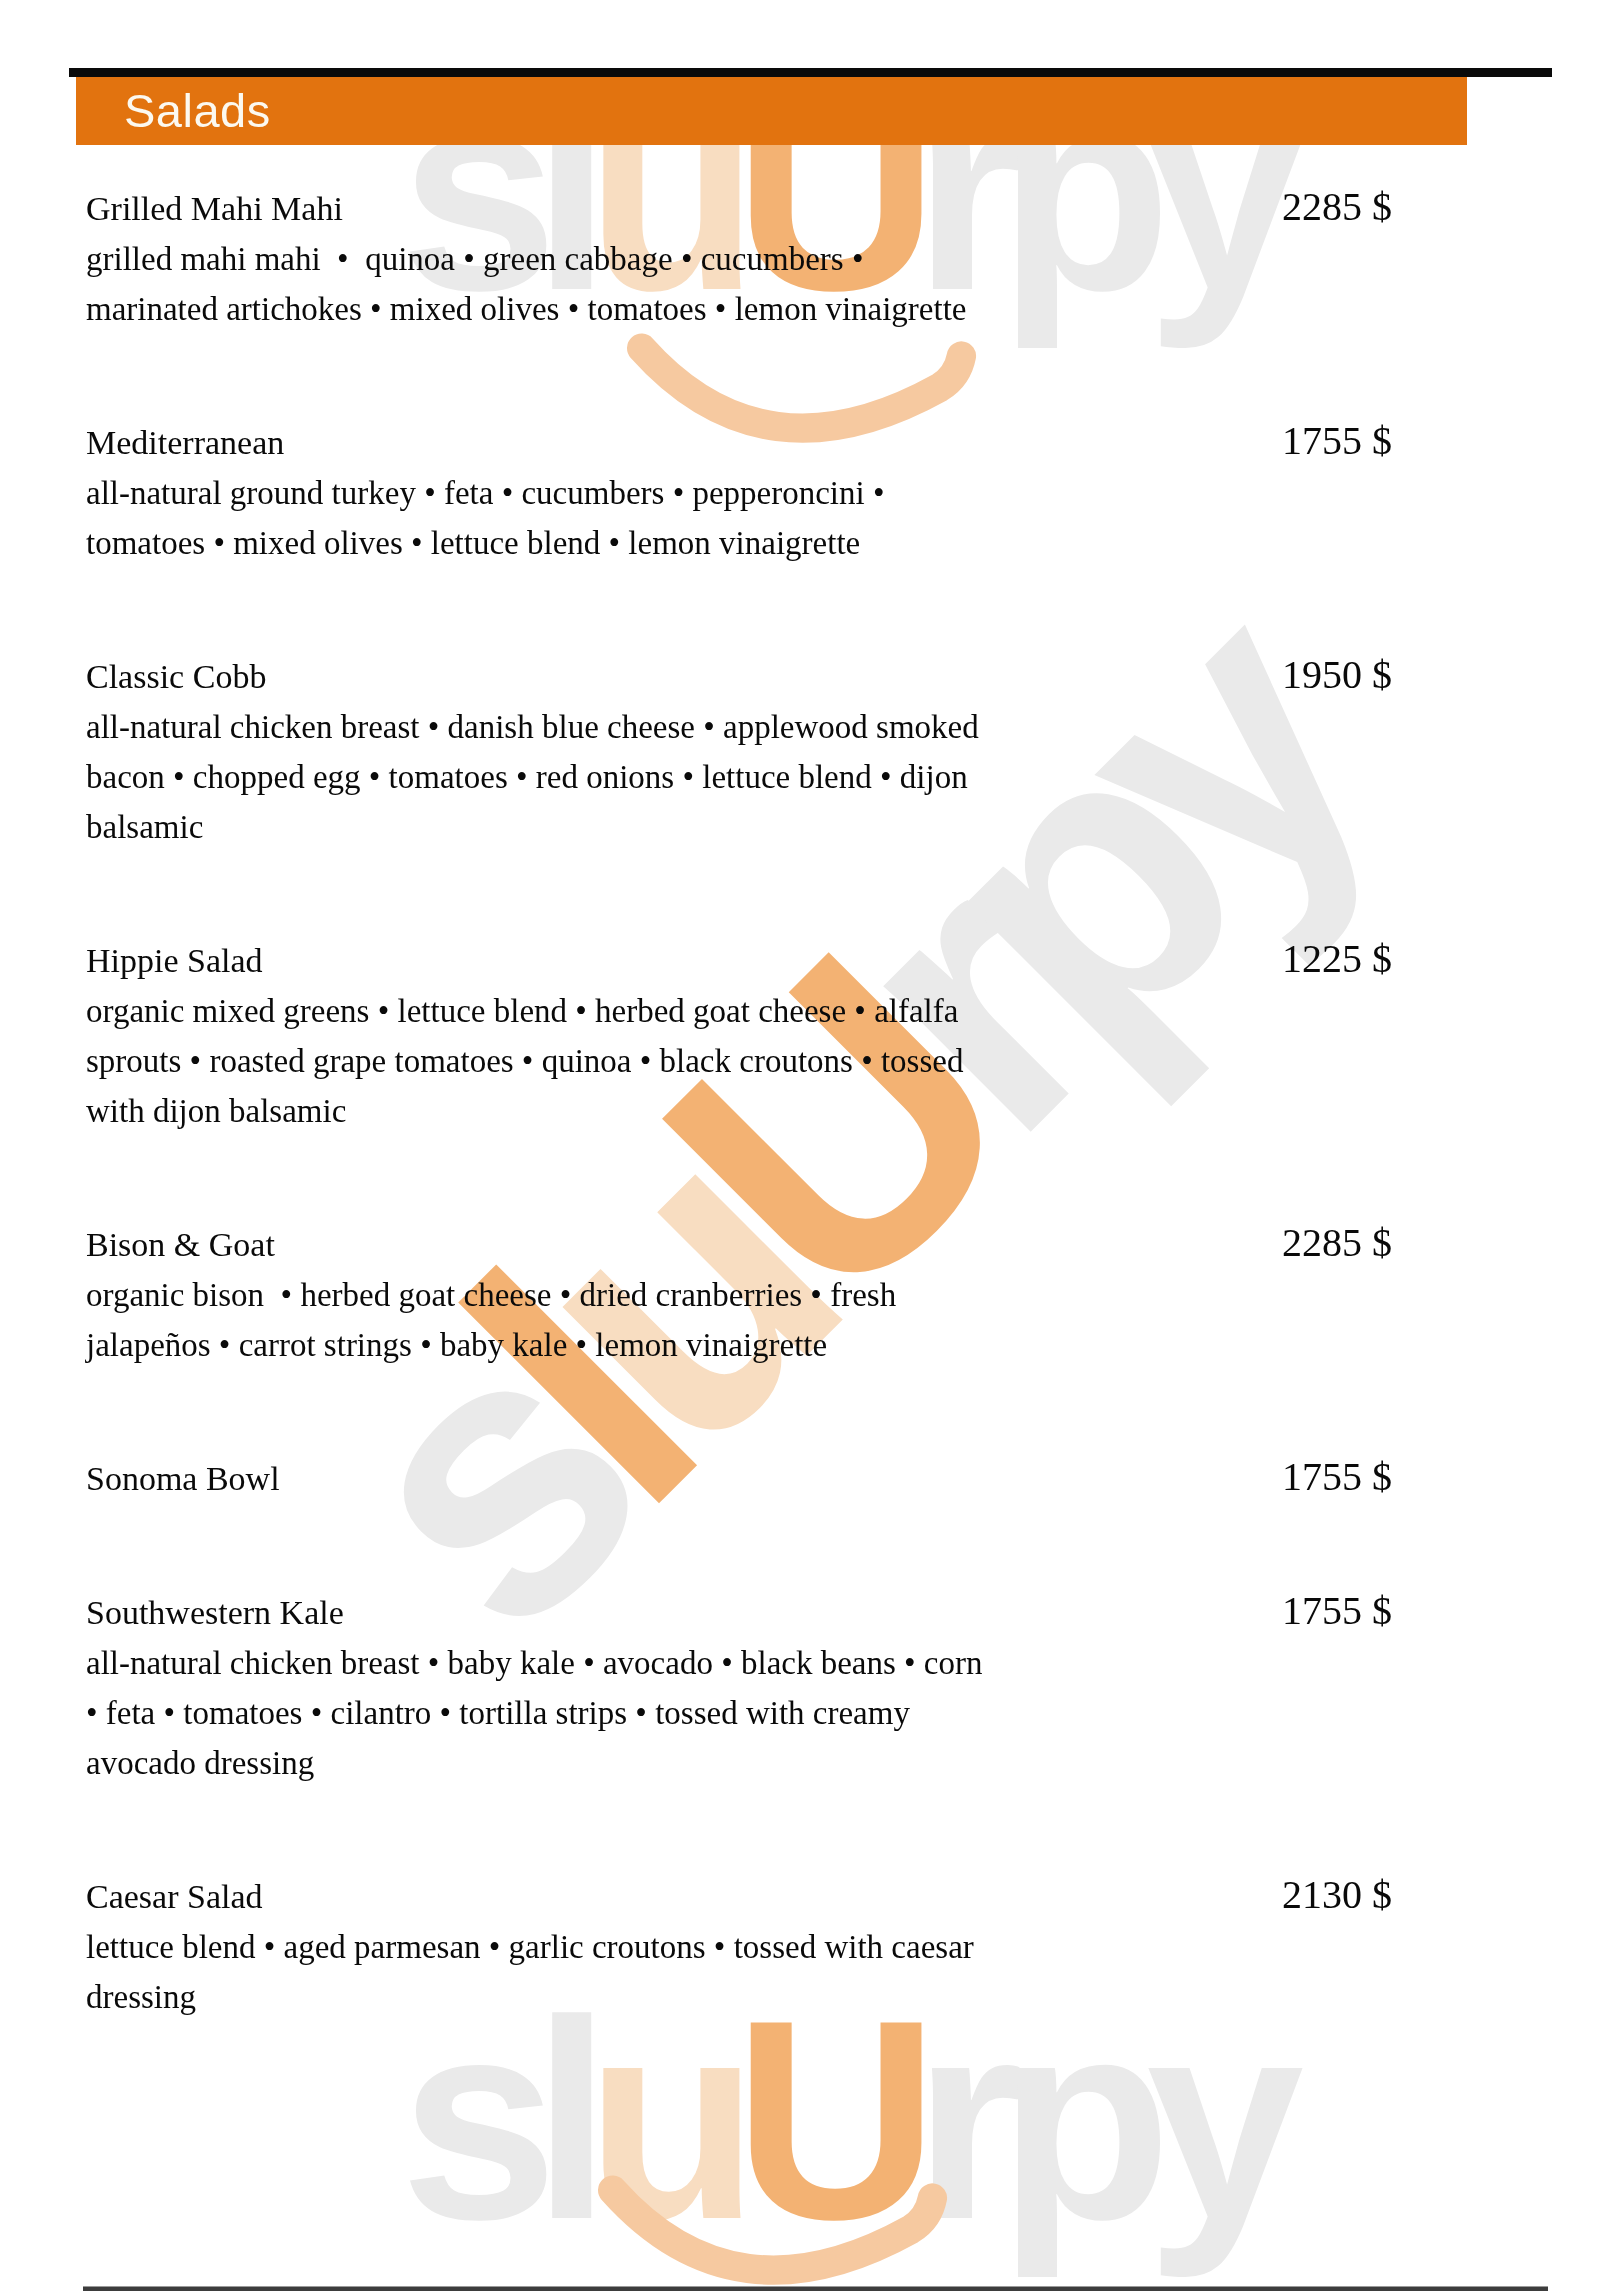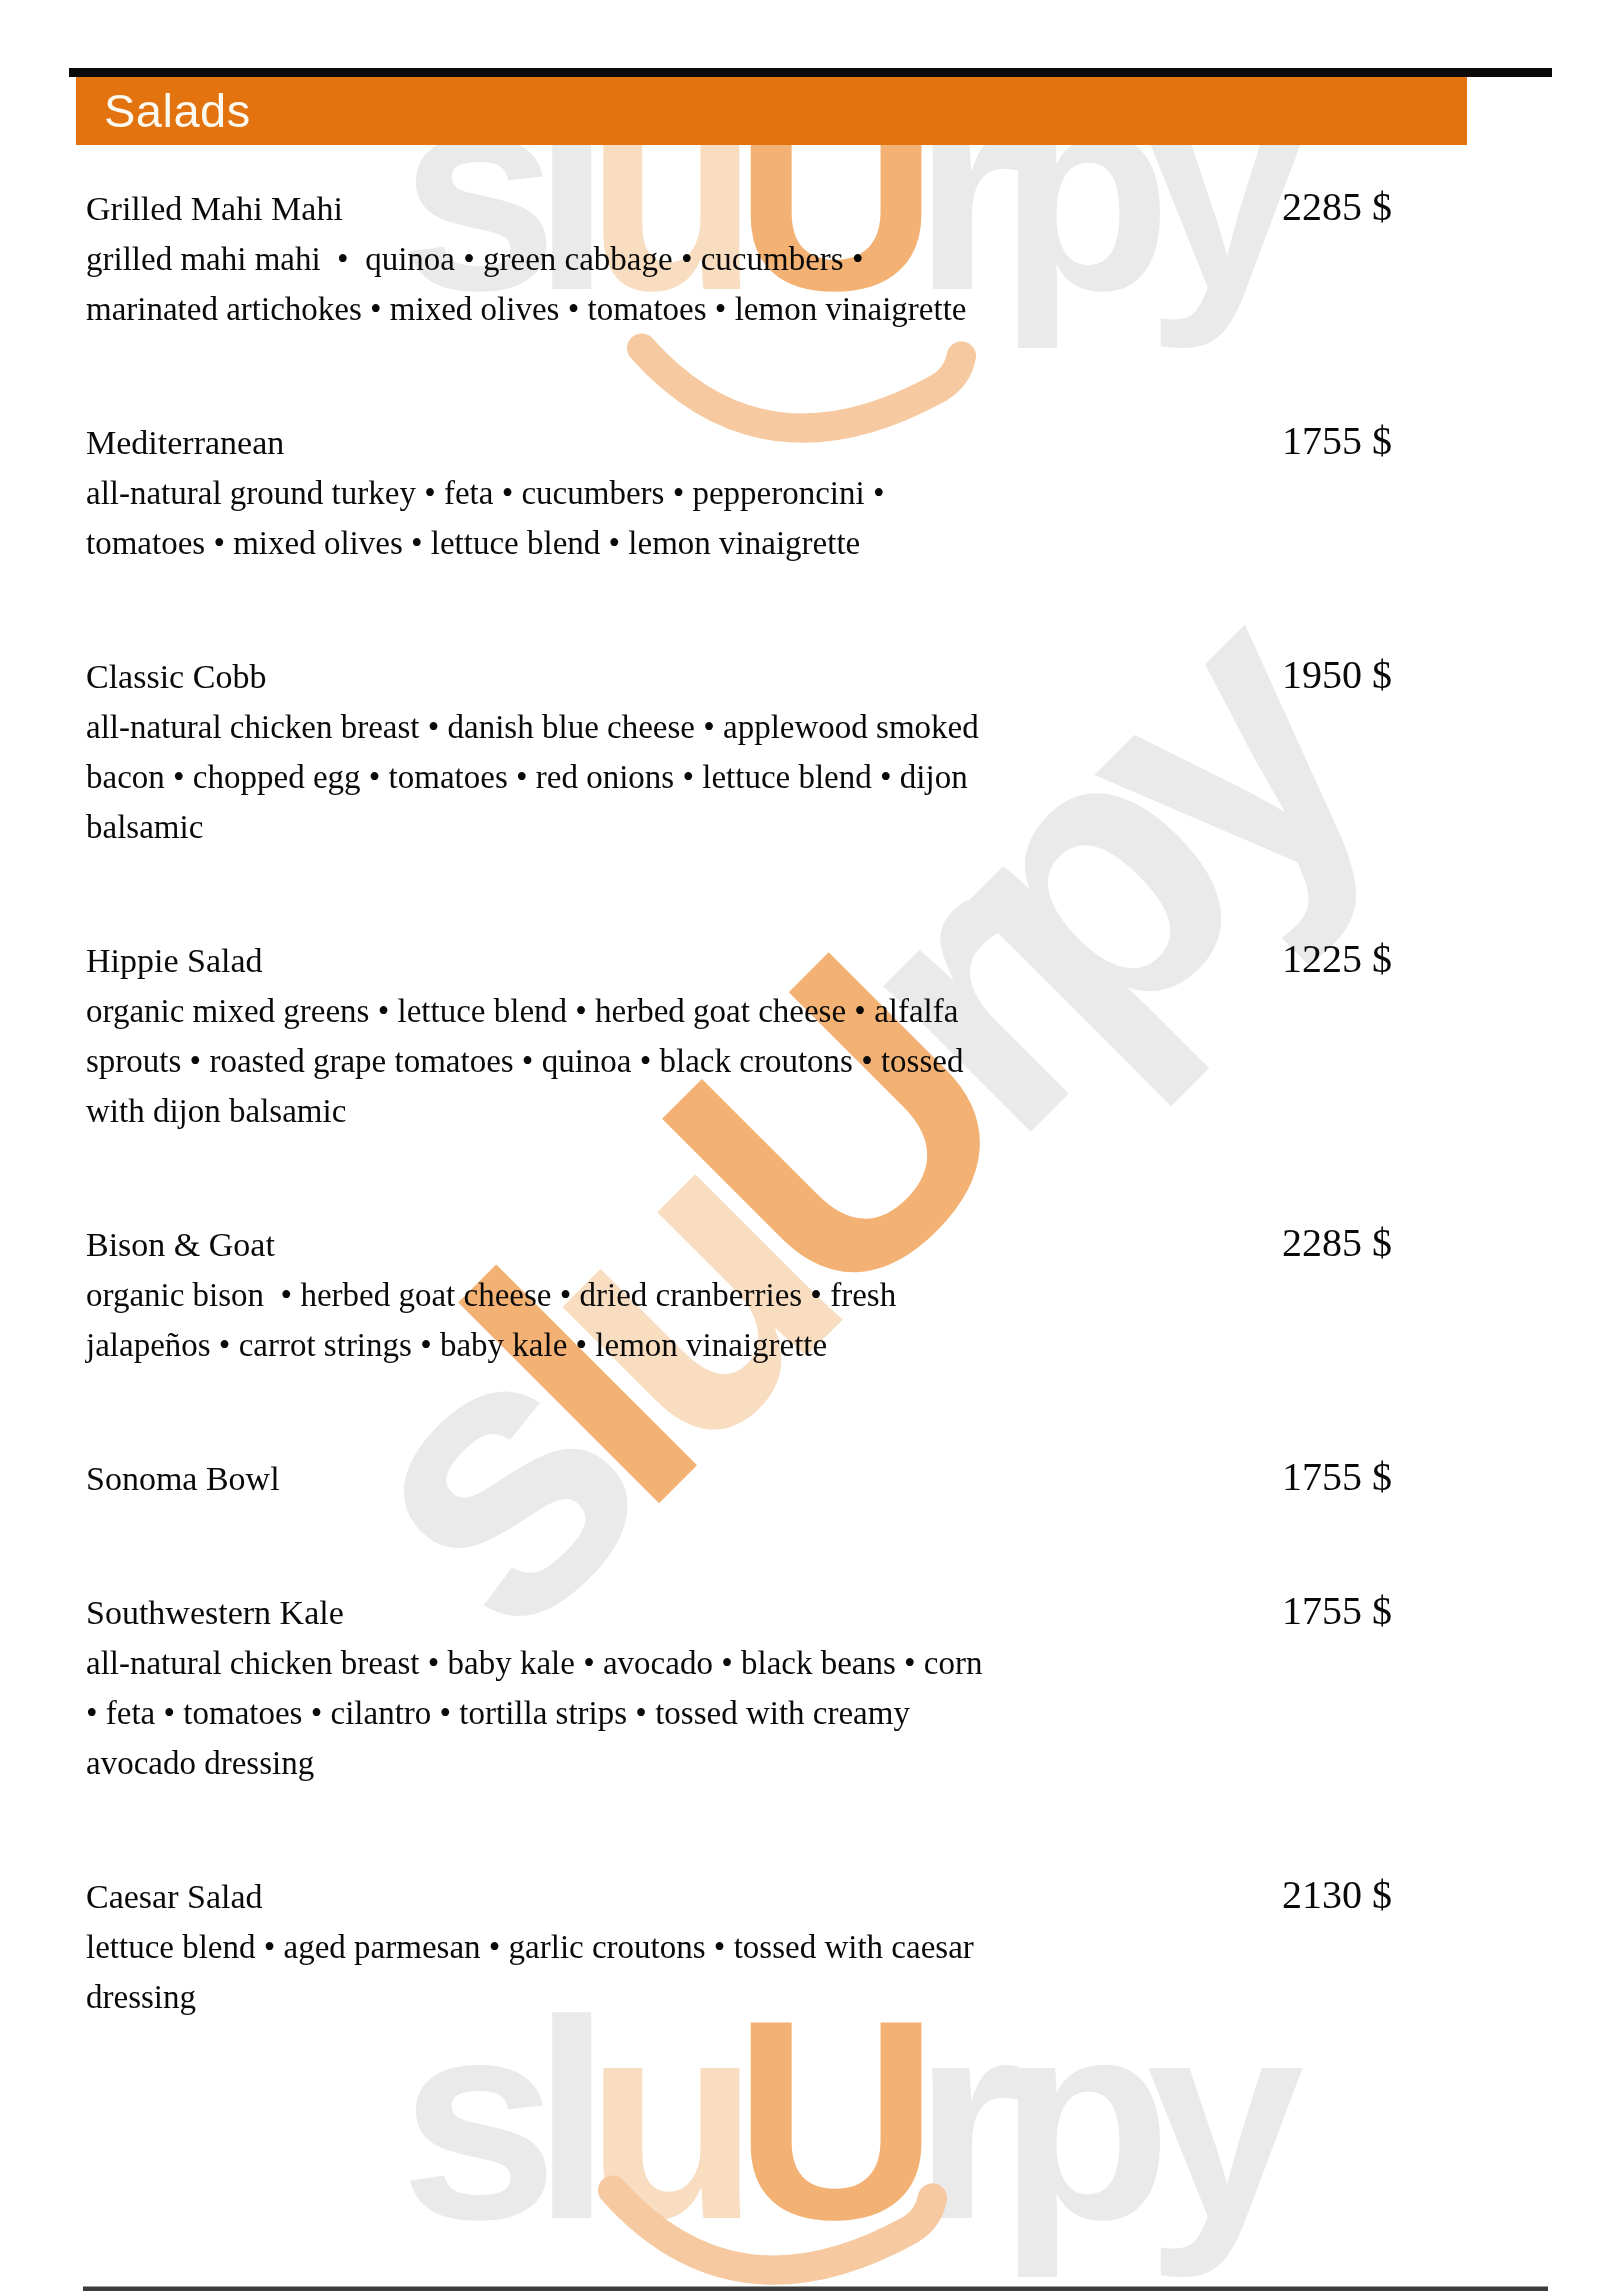--- a/index.html
+++ b/index.html
@@ -48,20 +48,21 @@
     left:76px; top:76px; width:1391px; height:69px;
     background:#e2730f;
     display:flex; align-items:center;
   }
   .header-title {
     font-family:"Liberation Sans", sans-serif;
     font-size:47px;
     color:#fcf9f0;
     padding-left:28px;
     letter-spacing:0.5px;
+    margin-left:20px;
   }
 
   
   .menu {
     position:absolute; z-index:2;
     left:86px; top:182px; width:1306px;
     color:#0a0a0a;
   }
   .item { margin:0 0 82px 0; }
   .item-row {

